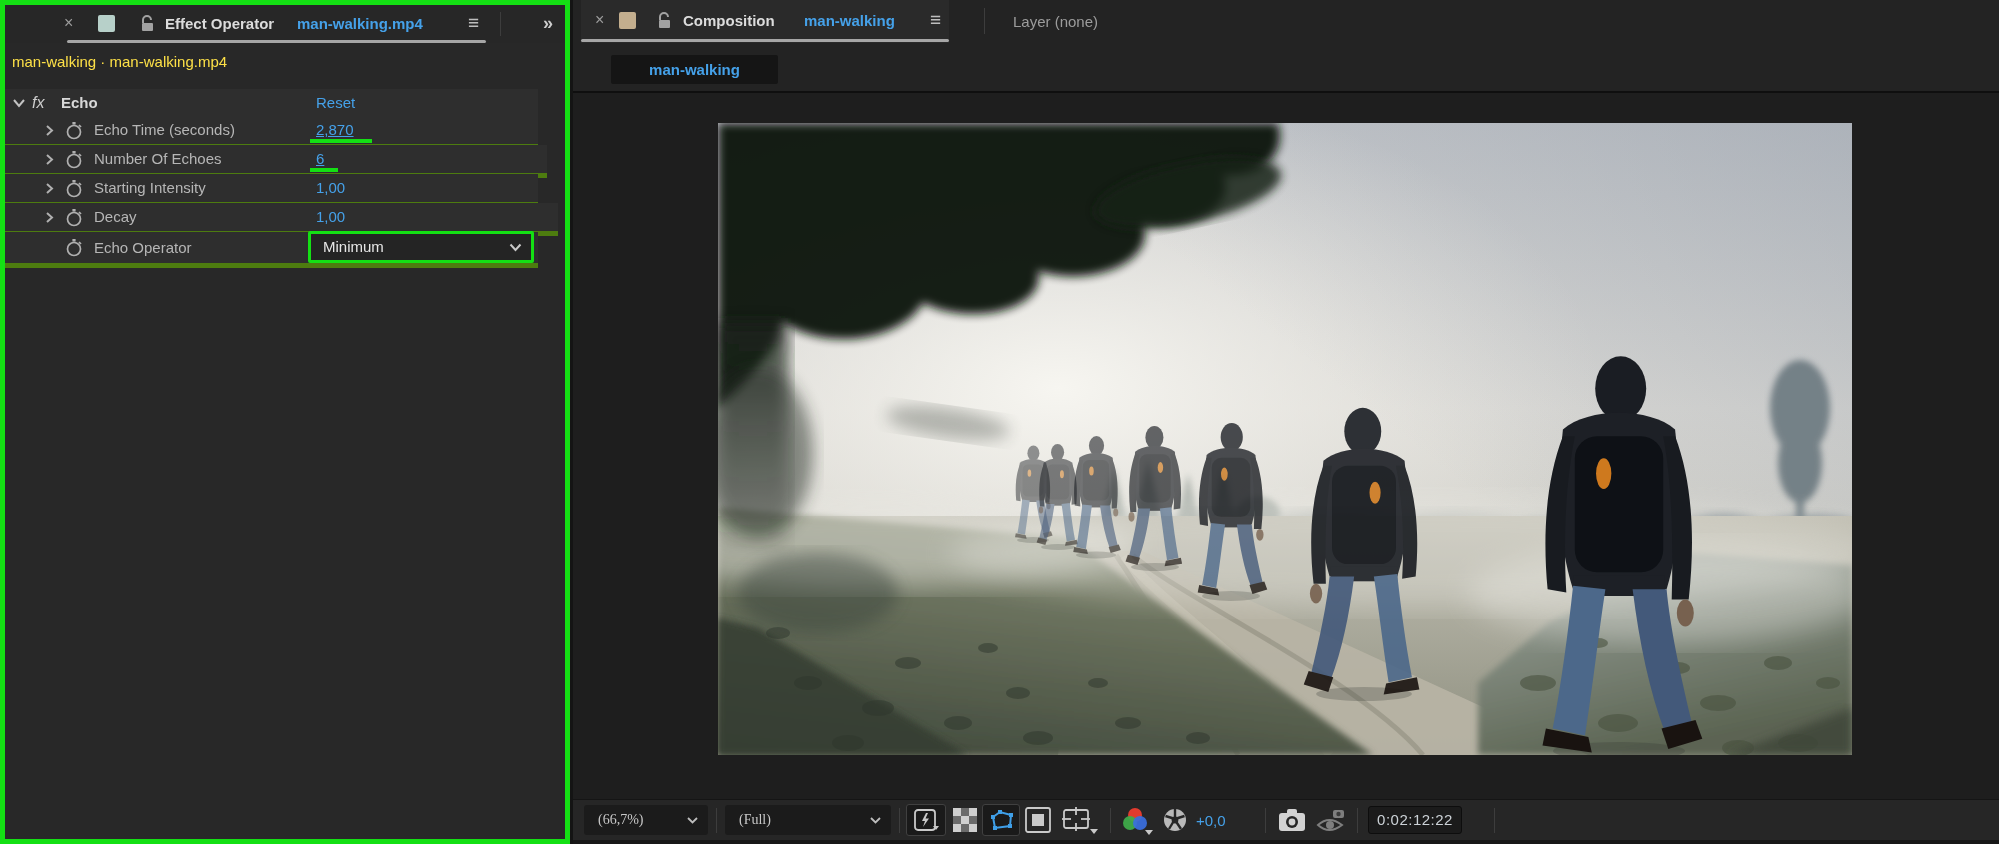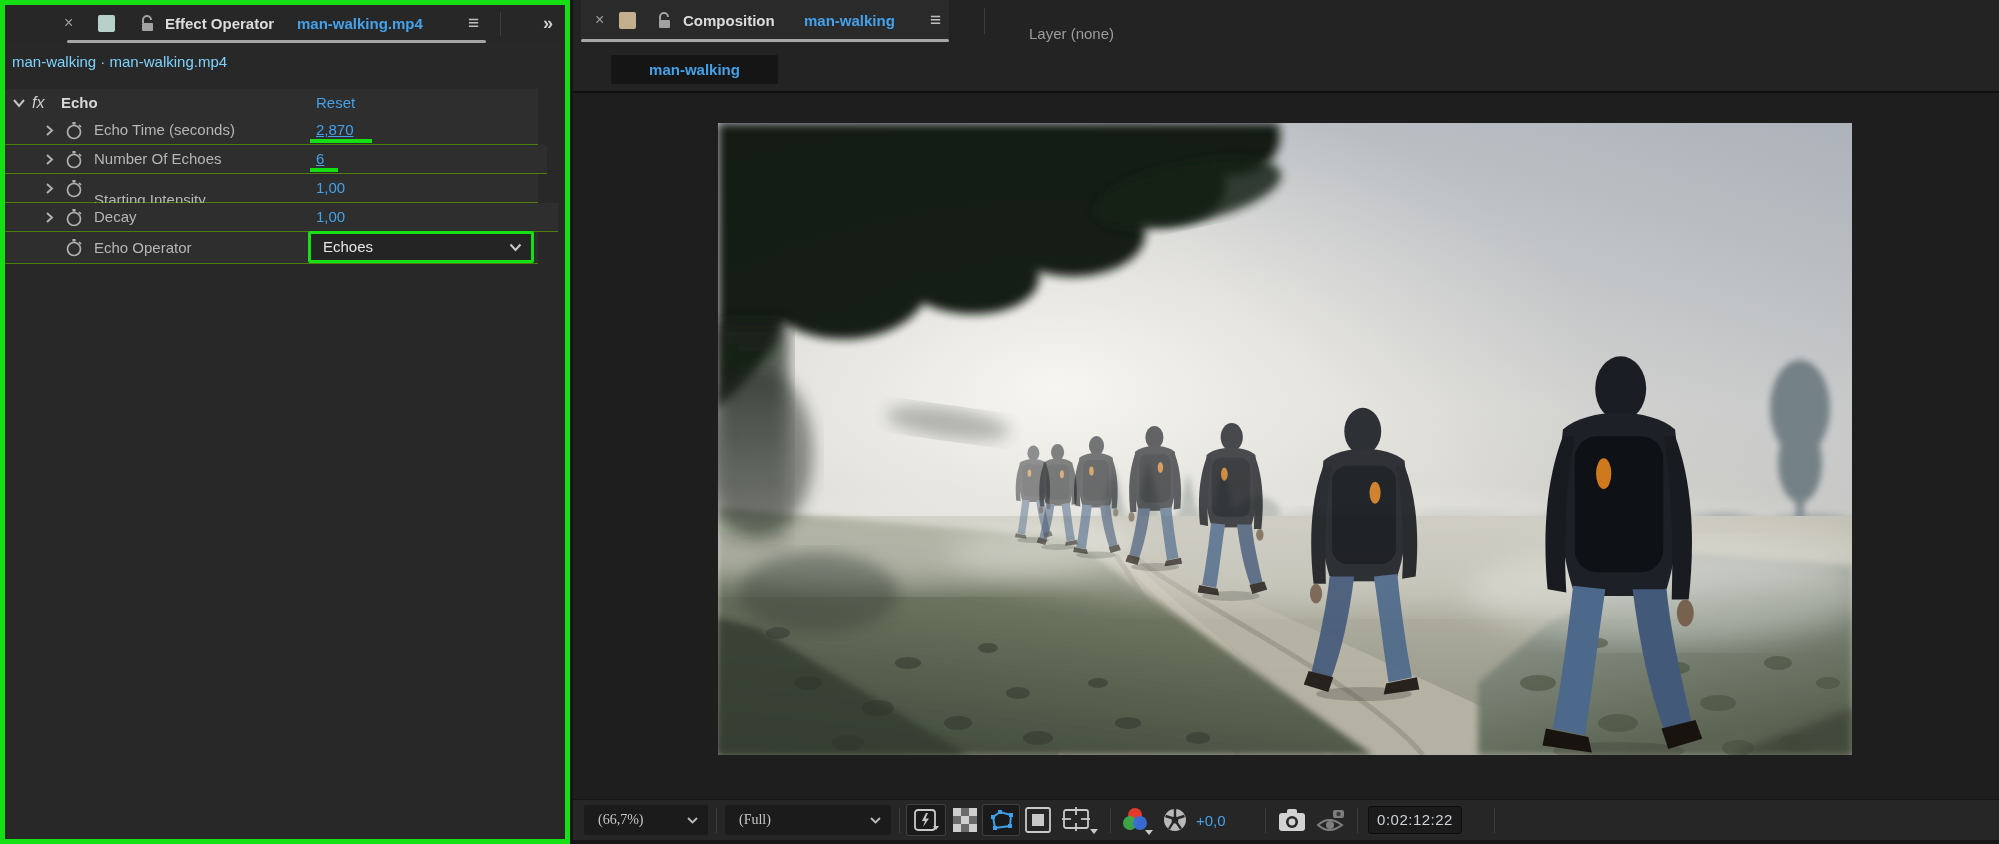--- a/index.html
+++ b/index.html
@@ -12,22 +12,22 @@
               border:5px solid #14e014;background:#282828;z-index:3;}
   .lp-tabbar{left:0;top:0;width:560px;height:38px;background:#272727;}
   .tab-close{color:#9d9d9d;font-size:16px;line-height:36px;}
   .panel-square{width:17px;height:17px;top:10px;border-radius:2px;}
   .tab-title{color:#dcdcdc;font-size:15px;font-weight:bold;line-height:38px;}
   .tab-target{color:#45a1e9;font-size:15px;font-weight:bold;line-height:38px;}
   .tab-menu{color:#bdbdbd;font-size:19px;line-height:36px;}
   .tab-underline{height:3px;background:#a6a6a6;border-radius:2px;}
   .vline{width:1px;background:#3d3d3d;}
   .overflow-chevrons{color:#cccccc;font-size:18px;font-weight:bold;line-height:36px;}
-  .source-line{left:7px;top:48px;color:#7dd3fc;font-size:15px;}
-  .fxrow{left:0;width:533px;height:28px;background:#2e2e2e;border-bottom:1px solid #4d7c0f;}
+  .source-line{left:7px;top:48px;color:#fde047;font-size:15px;}
+  .fxrow{left:0;width:533px;height:28px;background:#2e2e2e;border-bottom:5px solid #4d7c0f;}
   .row-label{color:#b6b6b6;font-size:15px;line-height:28px;}
   .row-value{color:#45a1e9;font-size:15px;line-height:28px;}
   .row-value.hot{text-decoration:underline;}
   .fx-badge{font-style:italic;color:#cdcdcd;font-size:16px;line-height:27px;}
   .effect-name{color:#d8d8d8;font-weight:bold;font-size:15px;line-height:28px;}
   .green-underline{height:4px;background:#14e014;z-index:5;}
   .eo-dropdown{left:303px;top:226px;width:226px;height:32px;box-sizing:border-box;
                border:3px solid #14e014;background:#242424;border-radius:2px;}
   .eo-dropdown .dd-text{color:#e6e6e6;font-size:15px;line-height:26px;left:12px;}
   svg.icon{display:block;}
@@ -112,21 +112,21 @@
 
   <div class="abs fxrow" style="top:169px;">
     <svg class="abs icon" style="left:40px;top:9px;" width="9" height="11" viewBox="0 0 9 11">
       <polyline points="2,1 7,5.5 2,10" fill="none" stroke="#b0b0b0" stroke-width="2"></polyline>
     </svg>
     <svg class="abs icon" style="left:60px;top:5px;" width="18" height="19" viewBox="0 0 18 19">
       <circle cx="9" cy="11" r="6.5" fill="none" stroke="#b0b0b0" stroke-width="1.7"></circle>
       <rect x="7.4" y="1" width="3.2" height="2.6" fill="#b0b0b0"></rect>
       <line x1="14" y1="4" x2="16" y2="6" stroke="#b0b0b0" stroke-width="1.7"></line>
     </svg>
-    <span class="abs row-label" style="left:89px;top:12px;text-align:center;">Starting Intensity</span>
+    <span class="abs row-label" style="left:89px;top:0;text-align:center;">Starting Intensity</span>
     <span class="abs row-value" style="left:311px;top:0;">1,00</span>
   </div>
 
   <div class="abs fxrow" style="top:198px;padding-left:20px;">
     <svg class="abs icon" style="left:40px;top:9px;" width="9" height="11" viewBox="0 0 9 11">
       <polyline points="2,1 7,5.5 2,10" fill="none" stroke="#b0b0b0" stroke-width="2"></polyline>
     </svg>
     <svg class="abs icon" style="left:60px;top:5px;" width="18" height="19" viewBox="0 0 18 19">
       <circle cx="9" cy="11" r="6.5" fill="none" stroke="#b0b0b0" stroke-width="1.7"></circle>
       <rect x="7.4" y="1" width="3.2" height="2.6" fill="#b0b0b0"></rect>
@@ -138,42 +138,42 @@
 
   <div class="abs fxrow" style="top:227px;height:31px;">
     <svg class="abs icon" style="left:60px;top:6px;" width="18" height="19" viewBox="0 0 18 19">
       <circle cx="9" cy="11" r="6.5" fill="none" stroke="#b0b0b0" stroke-width="1.7"></circle>
       <rect x="7.4" y="1" width="3.2" height="2.6" fill="#b0b0b0"></rect>
       <line x1="14" y1="4" x2="16" y2="6" stroke="#b0b0b0" stroke-width="1.7"></line>
     </svg>
     <span class="abs row-label" style="left:89px;top:2px;">Echo Operator</span>
   </div>
   <div class="abs eo-dropdown">
-    <span class="abs dd-text">Echoes</span>
+    <span class="abs dd-text">Minimum</span>
     <svg class="abs icon" style="right:9px;top:9px;" width="13" height="9" viewBox="0 0 13 9">
       <polyline points="1.5,1.5 6.5,7 11.5,1.5" fill="none" stroke="#c9c9c9" stroke-width="2"></polyline>
     </svg>
   </div>
 </div>
 
 <div class="abs right-panel">
   <div class="abs rp-tabbar">
     <div class="abs rp-activetab"></div>
     <span class="abs tab-close" style="left:22px;top:2px;">×</span>
     <span class="abs panel-square" style="left:46px;top:12px;background:#c3ae8e;"></span>
     <svg class="abs icon" style="left:83px;top:12px;" width="16" height="18" viewBox="0 0 16 18">
       <path d="M4,8 V5 a4,4 0 0 1 8,0" fill="none" stroke="#a2a2a2" stroke-width="2"></path>
       <rect x="3" y="8" width="11" height="8" rx="1" fill="#a2a2a2"></rect>
     </svg>
     <span class="abs tab-title" style="left:110px;top:2px;">Composition</span>
     <span class="abs tab-target" style="left:231px;top:2px;">man-walking</span>
     <span class="abs tab-menu" style="left:357px;top:2px;">≡</span>
     <div class="abs tab-underline" style="left:8px;top:39px;width:368px;"></div>
     <div class="abs vline" style="left:411px;top:8px;height:26px;"></div>
-    <span class="abs layer-tab" style="left:456px;top:0;margin-top:12px;">Layer (none)</span>
+    <span class="abs layer-tab" style="left:440px;top:0;">Layer (none)</span>
   </div>
 
   <div class="abs viewer-tab">
     <span>man-walking</span>
   </div>
   <div class="abs viewer-sep"></div>
 
   <div class="abs viewer-area"></div>
 
   <svg class="abs photo" viewBox="0 0 1134 632" xmlns="http://www.w3.org/2000/svg">

